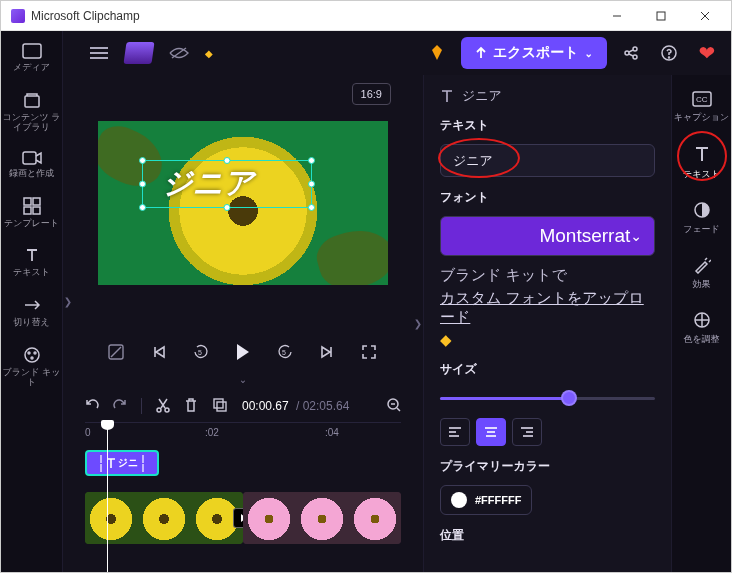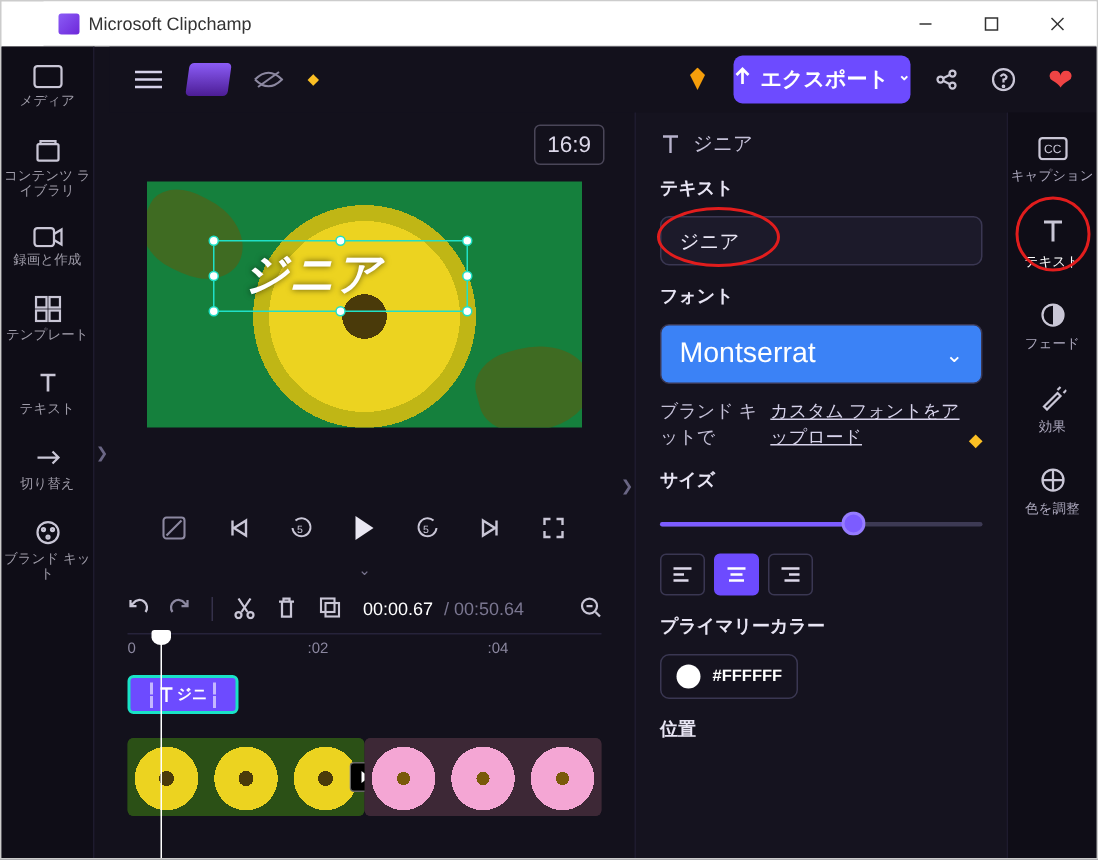--- a/index.html
+++ b/index.html
@@ -1,18 +1,18 @@
 <!DOCTYPE html>
 <html><head>
 <meta charset="utf-8">
 <style>
   * { margin:0; padding:0; box-sizing:border-box; font-family:"Segoe UI",sans-serif; }
   body { background:#fff; }
   .window { width:732px; height:573px; background:#fff; display:flex; flex-direction:column; border:1px solid #ccc; }
-  .titlebar { height:30px; background:#fff; display:flex; align-items:center; padding:0 4px; border-bottom:1px solid #e5e5e5;margin-left:28px;}
+  .titlebar { height:30px; background:#fff; display:flex; align-items:center; padding:0 4px; border-bottom:1px solid #e5e5e5;}
   .titlebar .logo { width:14px; height:14px; background:linear-gradient(135deg,#8b5cf6,#6d28d9); border-radius:2px; margin:0 6px;}
   .titlebar .title { font-size:12px; color:#333; flex:1;}
   .titlebar .wc { display:flex; gap:0;}
   .titlebar .wc div { width:44px; height:28px; display:flex; align-items:center; justify-content:center; font-size:12px; color:#333;}
   .titlebar .wc svg{stroke:#333;}
 
   .app { flex:1; background:#13111c; display:flex; overflow:hidden; position:relative;}
   .leftbar { width:62px; background:#0f0d17; display:flex; flex-direction:column; align-items:center; padding-top:4px; border-right:1px solid #1e1b2e;}
   .leftbar .tab { width:62px; padding:8px 2px 10px; display:flex; flex-direction:column; align-items:center; color:#9e9ba8; font-size:9px; gap:4px; cursor:pointer;}
   .leftbar .tab svg { stroke:#c9c6d6;}
@@ -20,29 +20,29 @@
 
   .main { flex:1; display:flex; flex-direction:column; min-width:0;}
   .topbar { height:44px; display:flex; align-items:center; padding:0 10px; gap:10px; background:#13111c;}
   .hamb { width:32px; height:32px; display:flex; align-items:center; justify-content:center; color:#c9c6d6; border-radius:6px;}
   .clap { width:28px; height:22px; background:linear-gradient(180deg,#8b5cf6,#4c1d95); border-radius:3px; transform:skewX(-8deg);}
   .proj { padding:6px 10px; border:1px solid #3d3950; border-radius:6px; font-size:12px; color:#ddd9ea;}
   .eye { width:32px; height:32px; display:flex; align-items:center; justify-content:center;}
   .diamond-tiny { font-size:10px; color:#fbbf24;}
   .topbar .spacer{flex:1;}
   .prem{width:28px;height:28px;display:flex;align-items:center;justify-content:center;}
-  .export-btn{background:#6d4bff;border-radius:6px;padding:7px 0;color:#fff;font-size:14px;font-weight:600;display:flex;align-items:flex-start;gap:6px;}
+  .export-btn{background:#6d4bff;border-radius:6px;padding:7px 14px;color:#fff;font-size:14px;font-weight:600;display:flex;align-items:center;gap:6px;}
   .export-btn .caret{font-size:10px;}
   .topicon{width:28px;height:28px;display:flex;align-items:center;justify-content:center;color:#c9c6d6;}
   .heart{color:#ef4444;font-size:20px;}
 
   .workspace{flex:1;display:flex;min-height:0;}
   .stage-col{flex:1;display:flex;flex-direction:column;min-width:0;}
   .stage{flex:1;position:relative;display:flex;align-items:center;justify-content:center;}
-  .aspect-badge{position:absolute;top:8px;right:10px;border:1px solid #4a4658;border-radius:4px;font-size:15px;color:#ddd9ea;padding:4px 8px;}
+  .aspect-badge{position:absolute;top:8px;right:22px;border:1px solid #4a4658;border-radius:4px;font-size:11px;color:#ddd9ea;padding:4px 8px;}
   .video-frame{width:290px;height:164px;background:#15803d;position:relative;overflow:hidden;}
   .flower{position:absolute;left:50%;top:55%;transform:translate(-50%,-50%);width:150px;height:150px;border-radius:50%;background:radial-gradient(circle at 50% 50%, #4a3a0a 0 14%, #ecd320 14% 60%, #c0b615 60% 70%, transparent 70%);}
   .leaf{position:absolute;background:#3f6b22;border-radius:40% 60% 50% 50%;}
   .leaf.l1{width:70px;height:52px;left:-4px;top:10px;transform:rotate(25deg);}
   .leaf.l2{width:76px;height:56px;right:-6px;top:110px;transform:rotate(-15deg);}
   .text-overlay{position:absolute;left:38%;top:38%;transform:translate(-50%,-50%);color:#fff;font-size:30px;font-weight:700;font-style:italic;text-shadow:0 0 4px #0009;}
   .sel-box{position:absolute;left:15%;top:24%;width:170px;height:48px;border:1px solid #20e0c7;}
   .handle{position:absolute;width:7px;height:7px;background:#fff;border:1px solid #20e0c7;border-radius:50%;}
   .h-tl{left:-4px;top:-4px;} .h-tr{right:-4px;top:-4px;} .h-bl{left:-4px;bottom:-4px;} .h-br{right:-4px;bottom:-4px;}
   .h-tm{left:50%;top:-4px;transform:translateX(-50%);} .h-bm{left:50%;bottom:-4px;transform:translateX(-50%);}
@@ -78,22 +78,22 @@
   .trans-badge{position:absolute;right:-10px;top:50%;transform:translateY(-50%);width:20px;height:20px;background:#000;border:1px solid #fff6;border-radius:3px;z-index:3;display:flex;align-items:center;justify-content:center;}
   .trans-badge::before{content:"";width:0;height:0;border-left:5px solid #fff;border-top:4px solid transparent;border-bottom:4px solid transparent;}
   .thin-expand{width:10px;display:flex;align-items:center;justify-content:center;color:#6a6684;font-size:10px;}
 
   .props{width:248px;background:#15131f;border-left:1px solid #1e1b2e;padding:12px 16px 0;overflow:hidden;display:flex;flex-direction:column;gap:10px;color:#ddd9ea;}
   .props .crumb{display:flex;align-items:center;gap:8px;font-size:13px;color:#c3bfd6;}
   .props .label{font-size:12px;font-weight:600;color:#e8e5f4;margin-top:2px;}
   .props input.textval{background:#1c1a2a;border:1px solid #3a3752;border-radius:6px;padding:8px 12px;color:#e8e5f4;font-size:13px;width:100%;}
   .circ{position:relative;}
   .red-ellipse{position:absolute;border:2px solid #e11d1d;border-radius:50%;pointer-events:none;}
-  .font-sel{background:#3b82f6;border:1px solid #3a3752;border-radius:6px;padding:8px 12px;display:flex;align-items:center;justify-content:space-between;font-size:19px;color:#fff;}
-  .upload-note{font-size:12px;color:#c3bfd6;display:flex;align-items:flex-end;gap:4px;}
+  .font-sel{background:#6d28d9;border:1px solid #3a3752;border-radius:6px;padding:8px 12px;display:flex;align-items:center;justify-content:flex-end;font-size:19px;color:#fff;}
+  .upload-note{font-size:15px;color:#c3bfd6;display:flex;align-items:flex-start;gap:4px;flex-direction:column;}
   .upload-note u{color:#d6d2ea;}
   .slider{position:relative;height:20px;}
   .slider .track-bg{position:absolute;left:0;right:0;top:9px;height:3px;background:#3d3a54;border-radius:2px;}
   .slider .track-fill{position:absolute;left:0;width:60%;top:9px;height:3px;background:#7c5cff;border-radius:2px;}
   .slider .knob{position:absolute;left:60%;top:2px;width:16px;height:16px;background:#7c5cff;border:2px solid #fff3;border-radius:50%;transform:translateX(-50%);}
   .align-row{display:flex;gap:6px;}
   .align-btn{width:30px;height:28px;border:1px solid #3a3752;border-radius:4px;display:flex;align-items:center;justify-content:center;}
   .align-btn.on{background:#6d4bff;border-color:#6d4bff;}
   .align-btn svg{stroke:#ddd9ea;}
   .align-btn.on svg{stroke:#fff;}
@@ -317,21 +317,21 @@
                 </svg></div>
             <div class="btn"><svg width="14" height="16" fill="none" stroke="#c9c6d6" stroke-width="1.5">
                   <path d="M2 4 H12 M4 4 V14 H10 V4 M5 4 V2 H9 V4"></path>
                 </svg></div>
             <div class="btn"><svg width="16" height="16" fill="none" stroke="#c9c6d6" stroke-width="1.4">
                   <rect x="2" y="2" width="9" height="9"></rect>
                   <rect x="5" y="5" width="9" height="9"></rect>
                 </svg></div>
             <div class="timecode">
               <span class="cur">00:00.67</span>
-              <span class="dur"> / </span><span class="dur">00:50.64</span>
+              <span class="dur"> / </span><span class="dur">02:05.64</span>
             </div>
             <div style="flex:1"></div>
             <div class="btn"><svg width="14" height="14" fill="none" stroke="#c9c6d6" stroke-width="1.5">
                   <circle cx="6" cy="6" r="5"></circle>
                   <line x1="10" y1="10" x2="13" y2="13"></line>
                   <line x1="4" y1="6" x2="8" y2="6"></line>
                 </svg></div>
           </div>
 
           <div class="timeline">

